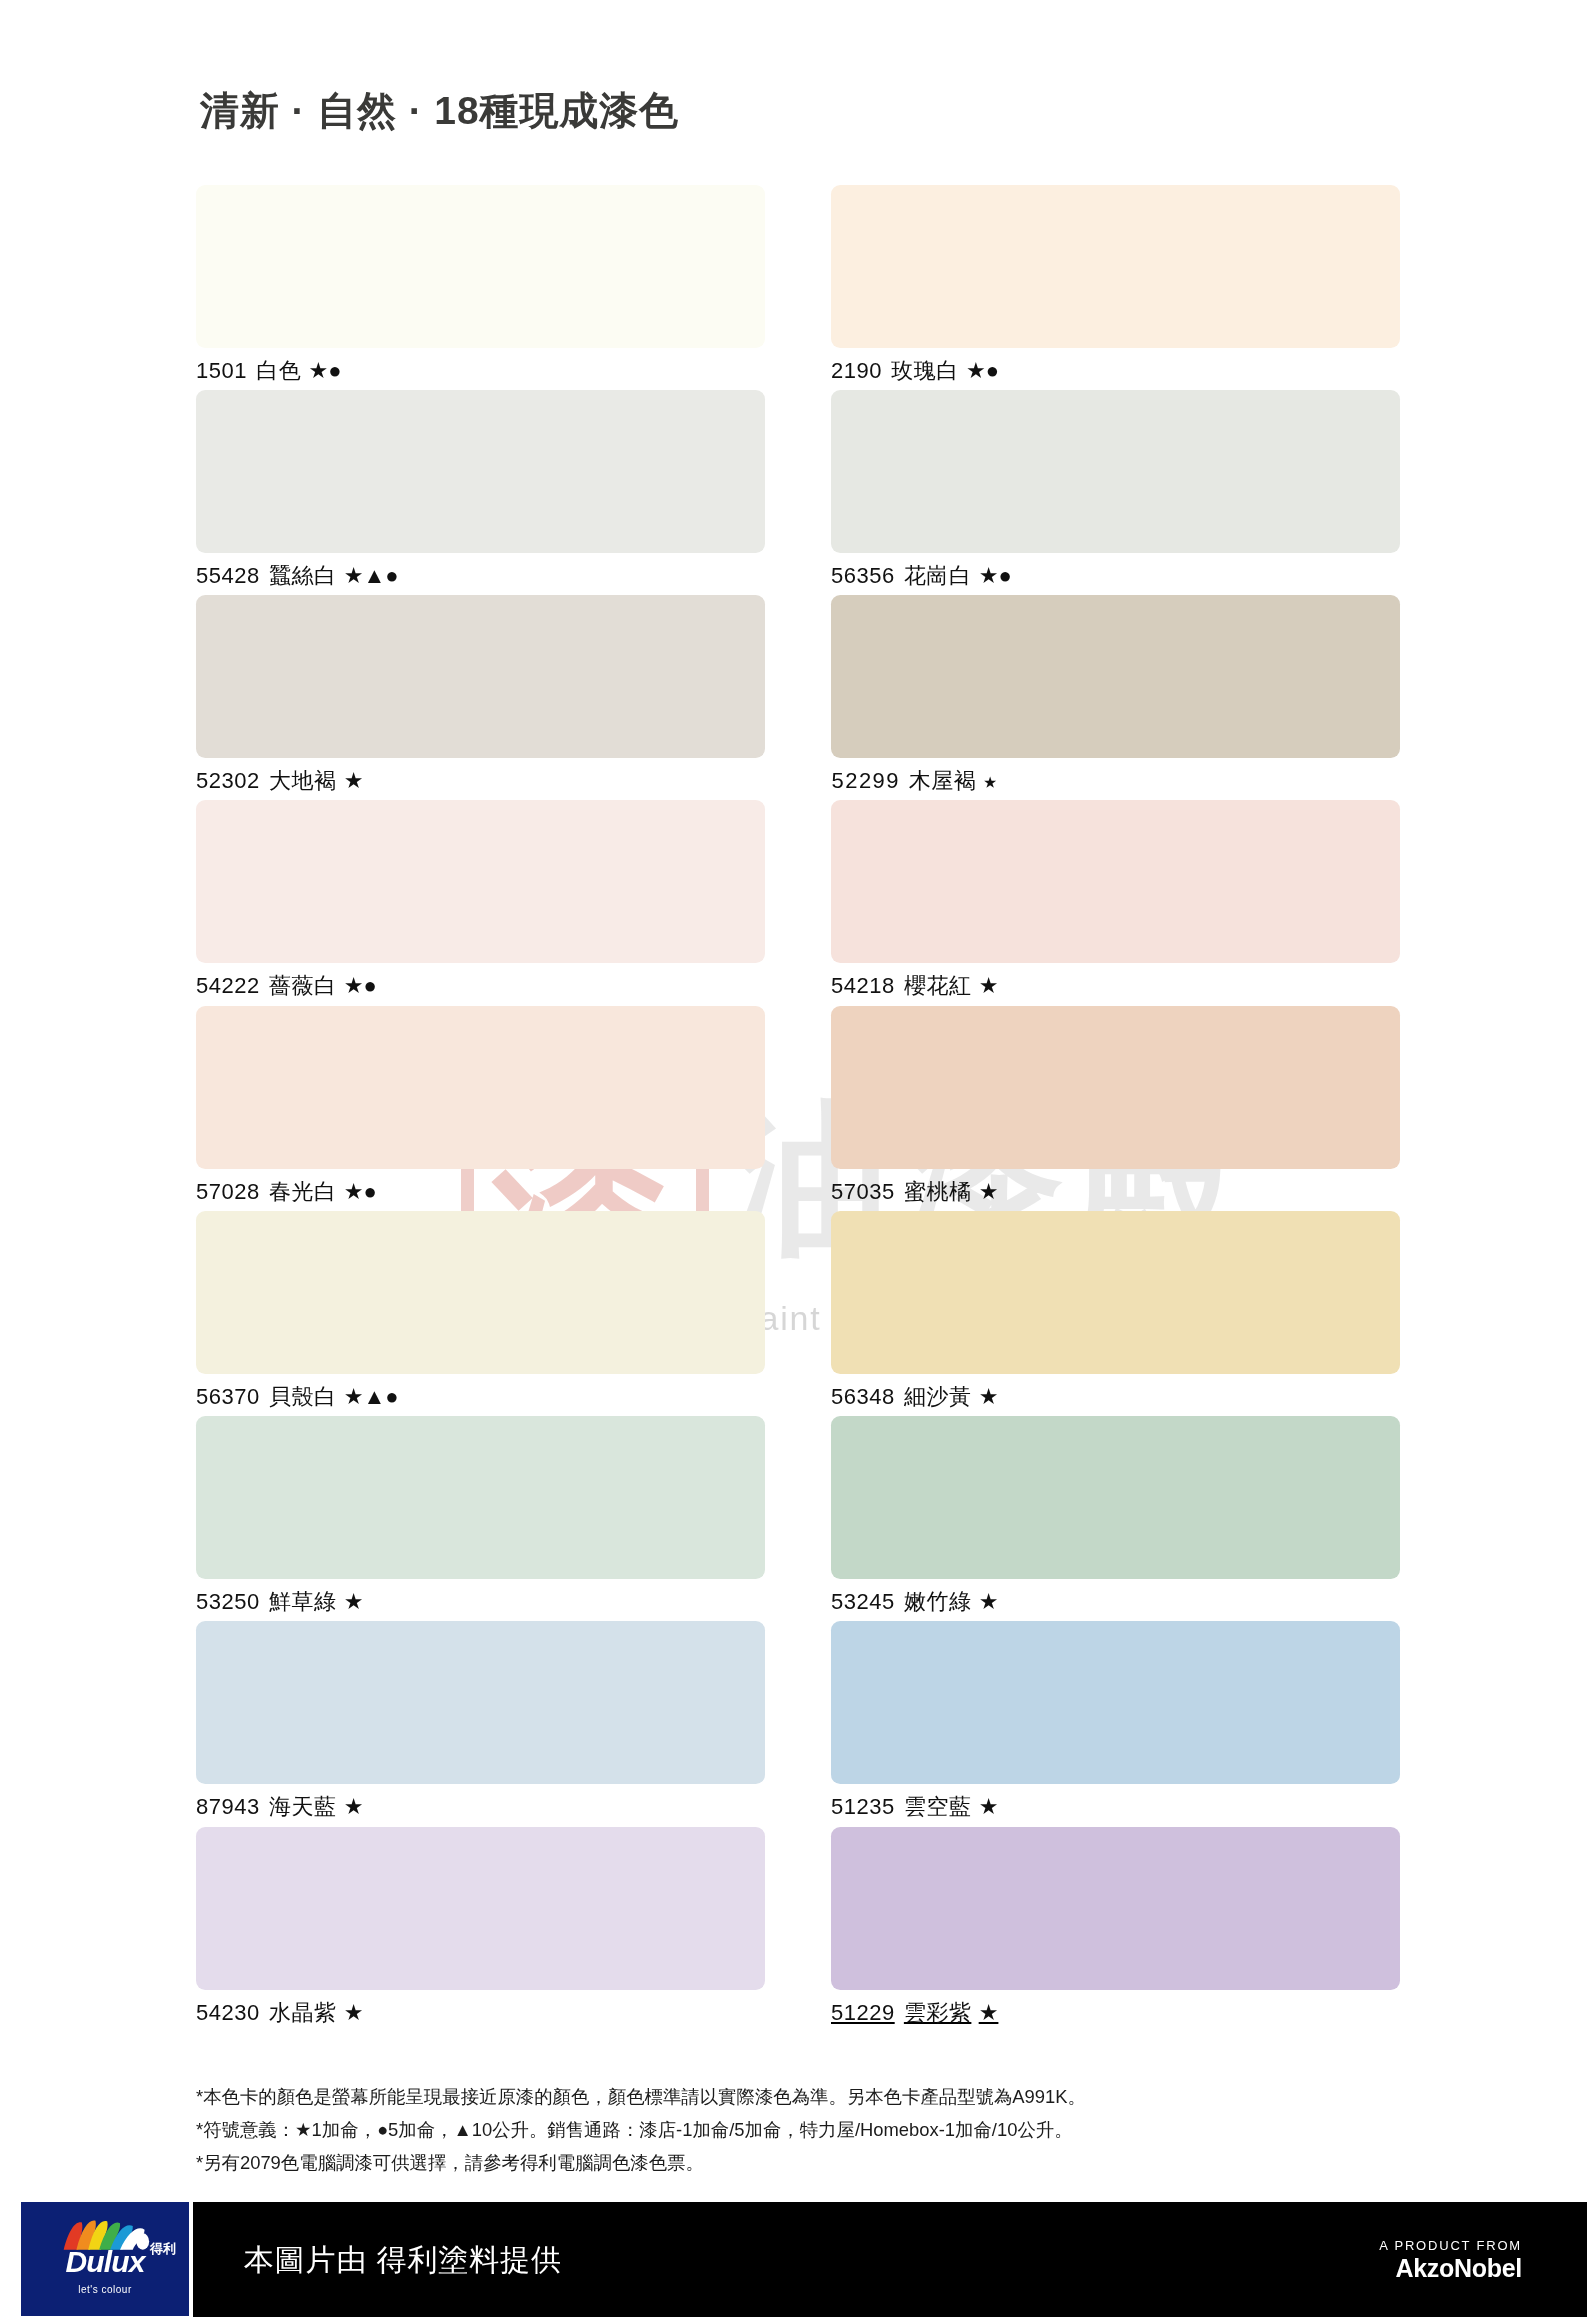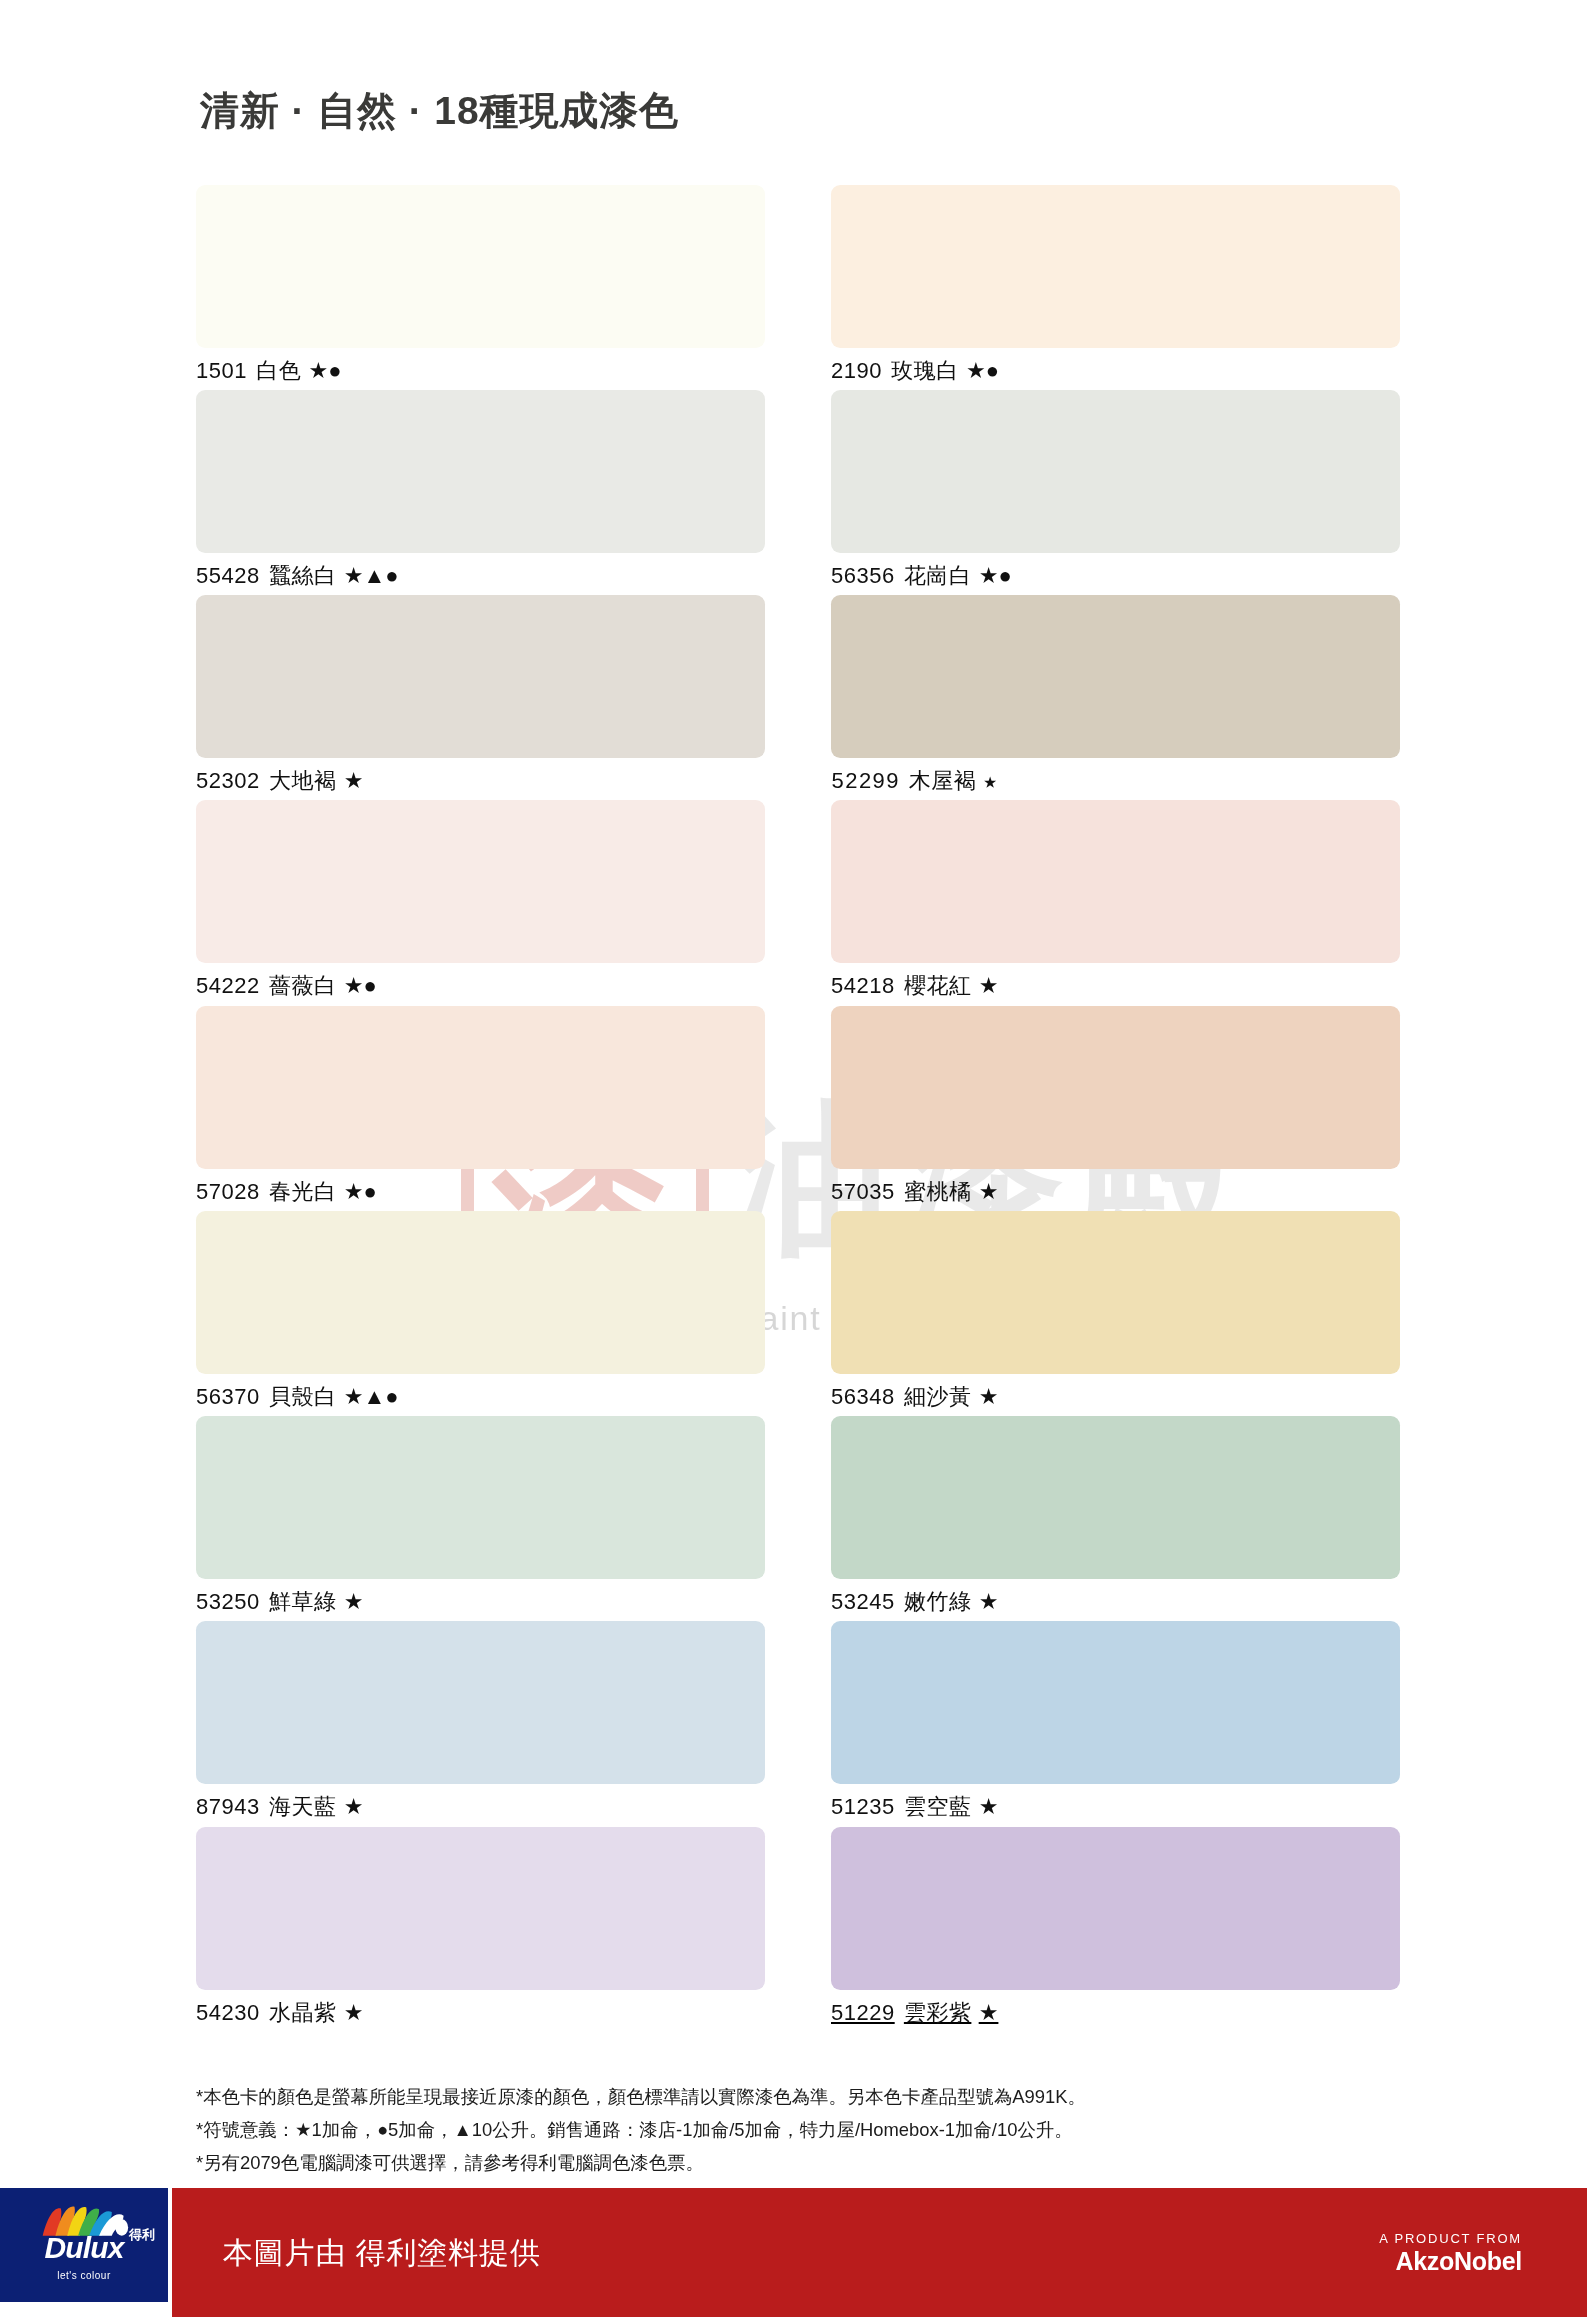--- a/index.html
+++ b/index.html
@@ -124,24 +124,25 @@
     line-height: 1.78;
     white-space: nowrap;
   }
 
   
   #footer {
     position: absolute;
     left: 0;
     bottom: 0;
     width: 1588px;
-    height: 130px;
+    height: 116px;
     z-index: 20;
     display: flex;
     align-items: stretch;
+    padding-left: 21px;
   }
   #footer-logo {
     width: 168px;
     height: 114px;
     background: #0c2074;
     position: relative;
     display: flex;
     flex-direction: column;
     align-items: center;
     justify-content: center;
@@ -174,21 +175,21 @@
     line-height: 1;
   }
   #dulux-tag {
     font-size: 10px;
     color: #ffffff;
     margin-top: 6.4px;
     letter-spacing: 0.5px;
   }
   #footer-bar {
     flex: 1 1 auto;
-    background: #b91c1c;
+    background: #000000;
     position: relative;
     display: flex;
     align-items: center;
     margin-left: 3.7px;
   }
   #footer-text {
     margin-left: 51px;
     font-size: 30px;
     color: #ffffff;
     letter-spacing: 0.9px;

